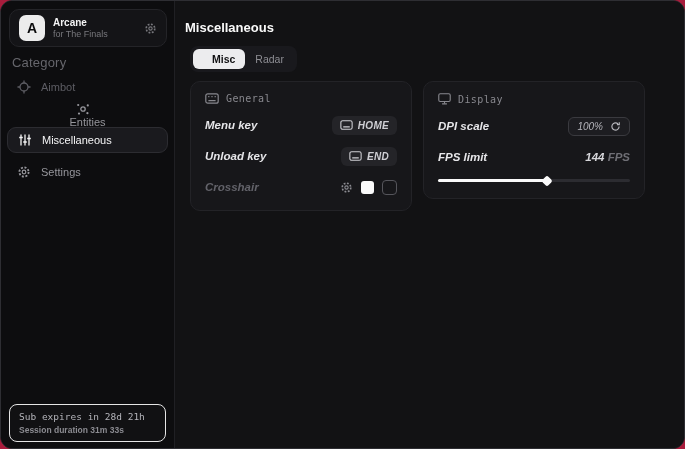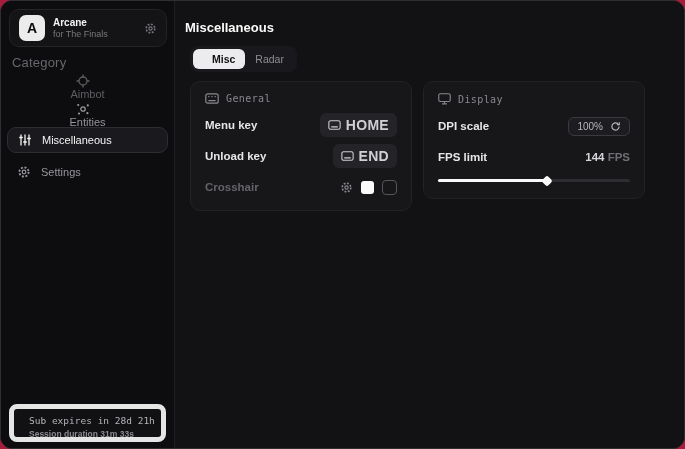--- a/index.html
+++ b/index.html
@@ -41,29 +41,29 @@
   .category {
     position:absolute; left:11px; top:54px;
     font-size:13px; color:#66666c; letter-spacing:.2px;
   }
   .nav-item {
     position:absolute; left:6px; right:6px; height:26px;
     display:flex; align-items:center; padding:0 10px;
     border-radius:9px; font-size:11px; cursor:pointer;
   }
   .nav-item .nav-ic { display:flex; margin-right:10px; }
-  .nav-dim   { color:#5d5d64;flex-direction:column; }
+  .nav-dim   { color:#5d5d64; }
   .nav-mid   { color:#96969c; }
   .nav-item.selected {
     background:#1a1a1e; border:1px solid #2c2c31; color:#f4f4f5;
   }
   .footer-card {
     position:absolute; left:8px; right:8px; bottom:6px; height:38px;
-    border:5px solid #e5e5e5; border-radius:8px; background:#111113;
-    padding:5px 15px;
+    border:1px solid #e5e5e5; border-radius:8px; background:#111113;
+    padding:5px 9px;
   }
   .footer-line1 {
     font-family:"DejaVu Sans Mono", monospace;
     font-size:9.5px; color:#b4b4ba; line-height:14px; white-space:nowrap;
   }
   .footer-line2 {
     font-size:8.5px; font-weight:bold; color:#8b8b91; line-height:12px; white-space:nowrap;
   }
   
   .main { position:absolute; left:175px; top:0; right:0; bottom:0; background:#121214; }
@@ -85,28 +85,28 @@
     width:222px; background:#17171a; border:1px solid #232327;
     border-radius:10px; padding:11px 14px 13px 14px;
   }
   .panel-head {
     display:flex; align-items:center; gap:7px;
     color:#88888e; font-family:"DejaVu Sans Mono", monospace;
     font-size:10px; letter-spacing:.4px; margin-bottom:4px;
   }
   .row {
     display:flex; align-items:center; justify-content:space-between;
-    margin-top:11px; height:20px;
+    margin-top:11px; height:20px;font-style:italic;
   }
   .row-label { font-size:11.5px; font-weight:bold; color:#e6e6e9; }
   .row-label.dim { color:#63636a; }
   .keybtn {
     display:inline-flex; align-items:center; gap:5px;
     background:#242428; border-radius:6px; padding:4px 8px;
-    color:#cfcfd4; font-size:14px; font-weight:bold; letter-spacing:.3px;
+    color:#cfcfd4; font-size:10px; font-weight:bold; letter-spacing:.3px;
     cursor:pointer;
   }
   .cross-controls { display:inline-flex; align-items:center; gap:8px; }
   .swatch { width:13px; height:13px; background:#fafafa; border-radius:3px; cursor:pointer; }
   .checkbox { width:15px; height:15px; border:1.5px solid #55555b; border-radius:4px; cursor:pointer; }
   .dpi-ctrl {
     display:inline-flex; align-items:center; gap:7px;
     background:#1d1d21; border:1px solid #3a3a3f; border-radius:6px;
     padding:3px 8px; color:#b5b5bb; font-size:10px; cursor:pointer;
   }

